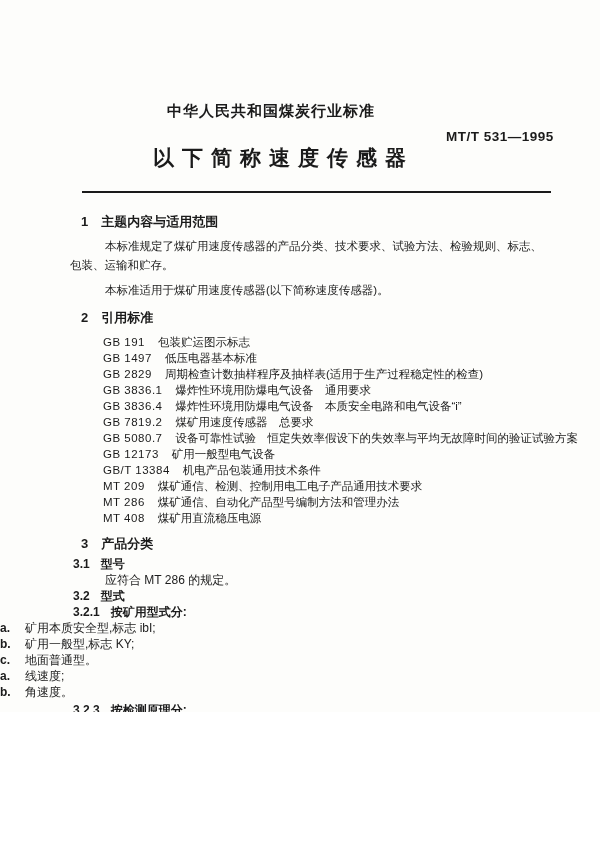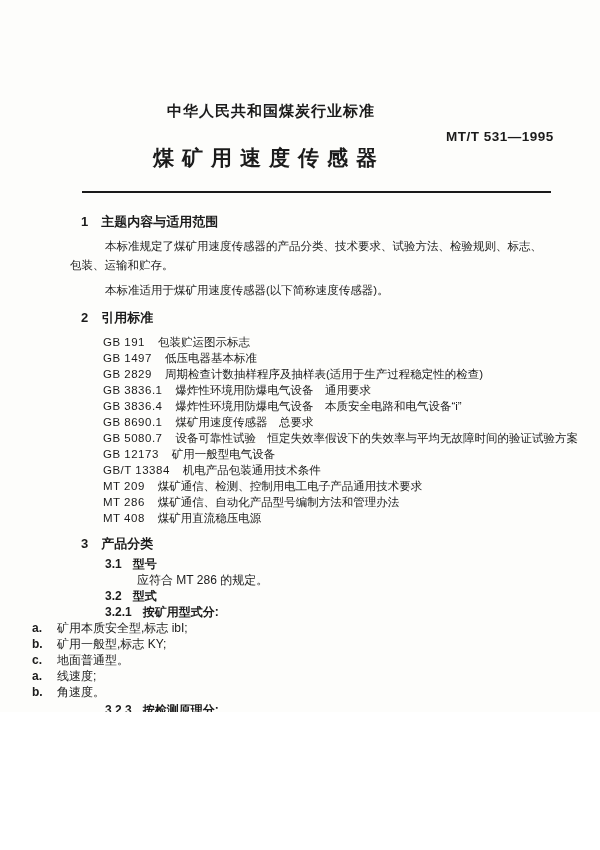--- a/index.html
+++ b/index.html
@@ -53,21 +53,21 @@
   }
 
   .refs { margin-top: 7px; }
   .ref-row {
     margin-left: 103px;
     font-size: 11.5px; line-height: 16px;
     white-space: nowrap;
   }
   .ref-code { display: inline-block; margin-right: 13px; letter-spacing: 0.5px; }
 
-  .clauses { margin-top: 3px; padding-left: 32px; }
+  .clauses { margin-top: 3px; }
   .clause-head {
     margin-left: 73px; margin-top: 0;
     font-size: 12px; line-height: 16px; font-weight: bold;
     white-space: nowrap;
   }
   .clause-head.spaced { margin-top: 2px; }
   .clause-num { margin-right: 11px; }
   .clause-body {
     margin-left: 105px;
     font-size: 12px; line-height: 16px;
@@ -97,41 +97,41 @@
     font-size: 9.5px; color: #8e8e8e; letter-spacing: 1px;
   }
 </style>
 </head>
 <body>
 
 <div class="page">
 
   <div class="std-type">中华人民共和国煤炭行业标准</div>
   <div class="doc-number">MT/T 531—1995</div>
-  <div class="doc-title">煤矿用速度传感器</div>
+  <div class="doc-title">以下简称速度传感器</div>
   <div class="header-rule"></div>
 
   <div class="main">
 
     <div class="sec-head">
       <span class="sec-num">1</span><span>主题内容与适用范围</span>
     </div>
     <div class="para">本标准规定了煤矿用速度传感器的产品分类、技术要求、试验方法、检验规则、标志、包装、运输和贮存。</div>
     <div class="para">本标准适用于煤矿用速度传感器(以下简称速度传感器)。</div>
 
     <div class="sec-head">
       <span class="sec-num">2</span><span>引用标准</span>
     </div>
     <div class="refs">
       <div class="ref-row"><span class="ref-code">GB 191</span><span>包装贮运图示标志</span></div>
       <div class="ref-row"><span class="ref-code">GB 1497</span><span>低压电器基本标准</span></div>
       <div class="ref-row"><span class="ref-code">GB 2829</span><span>周期检查计数抽样程序及抽样表(适用于生产过程稳定性的检查)</span></div>
       <div class="ref-row"><span class="ref-code">GB 3836.1</span><span>爆炸性环境用防爆电气设备　通用要求</span></div>
       <div class="ref-row"><span class="ref-code">GB 3836.4</span><span>爆炸性环境用防爆电气设备　本质安全电路和电气设备“i”</span></div>
-      <div class="ref-row"><span class="ref-code">GB 8690.1</span><span>煤矿用速度传感器　总要求</span></div>
+      <div class="ref-row"><span class="ref-code">GB 7819.2</span><span>煤矿用速度传感器　总要求</span></div>
       <div class="ref-row"><span class="ref-code">GB 5080.7</span><span>设备可靠性试验　恒定失效率假设下的失效率与平均无故障时间的验证试验方案</span></div>
       <div class="ref-row"><span class="ref-code">GB 12173</span><span>矿用一般型电气设备</span></div>
       <div class="ref-row"><span class="ref-code">GB/T 13384</span><span>机电产品包装通用技术条件</span></div>
       <div class="ref-row"><span class="ref-code">MT 209</span><span>煤矿通信、检测、控制用电工电子产品通用技术要求</span></div>
       <div class="ref-row"><span class="ref-code">MT 286</span><span>煤矿通信、自动化产品型号编制方法和管理办法</span></div>
       <div class="ref-row"><span class="ref-code">MT 408</span><span>煤矿用直流稳压电源</span></div>
     </div>
 
     <div class="sec-head">
       <span class="sec-num">3</span><span>产品分类</span>

